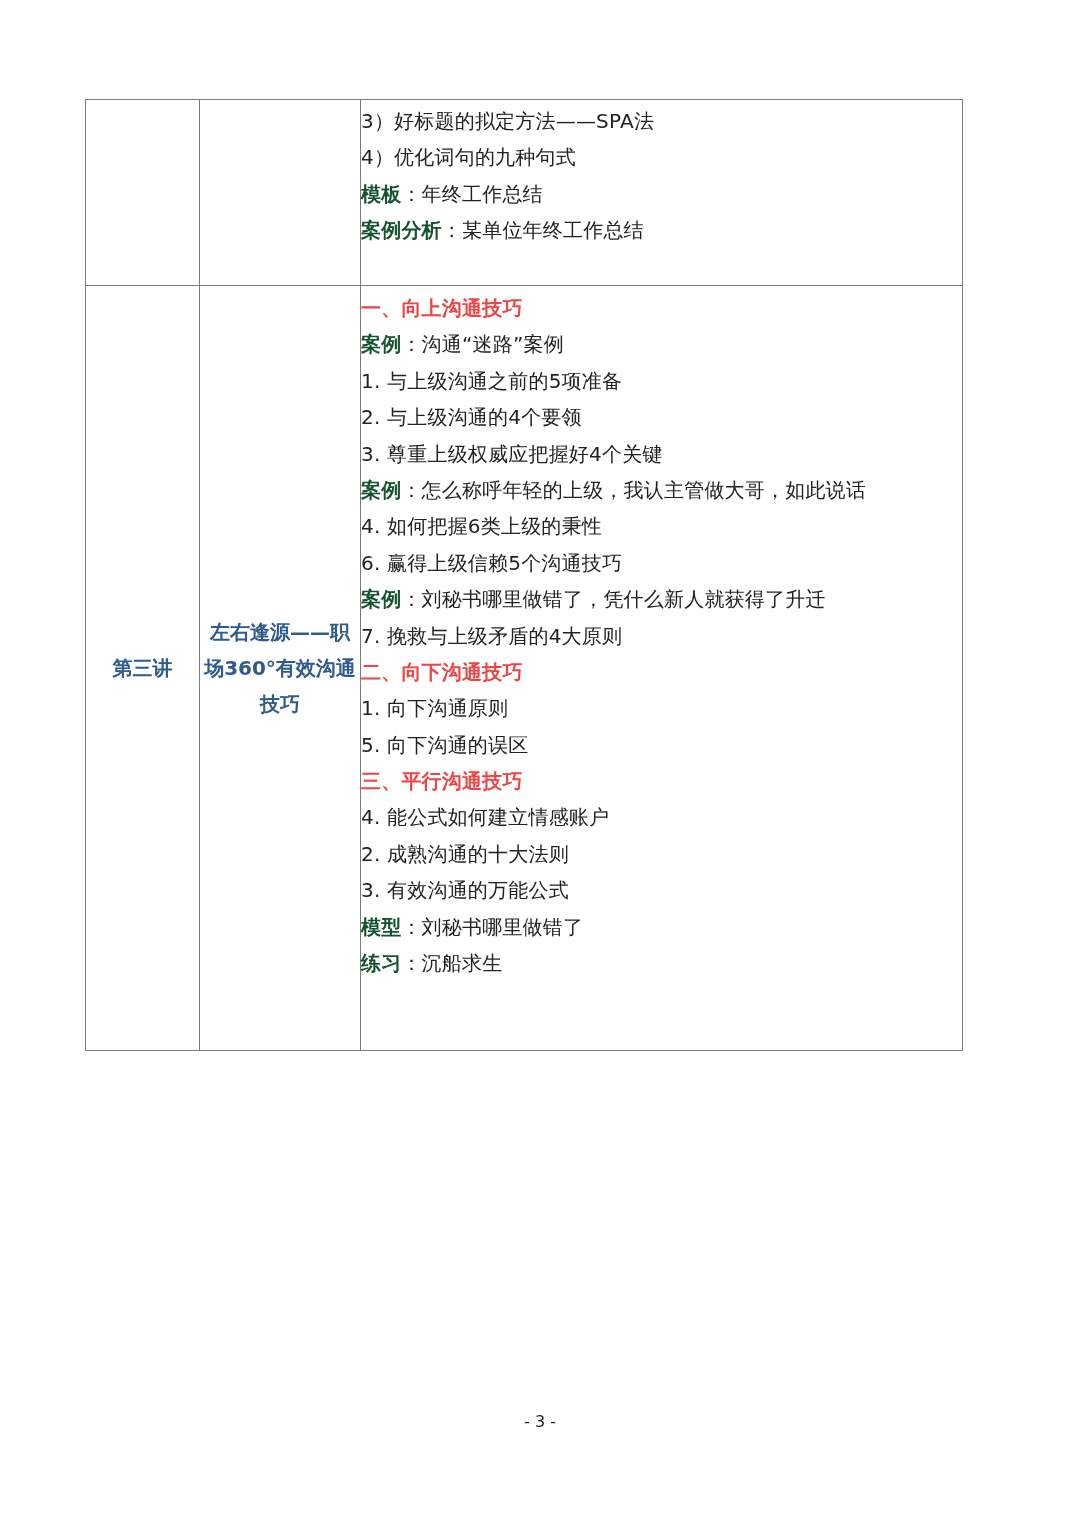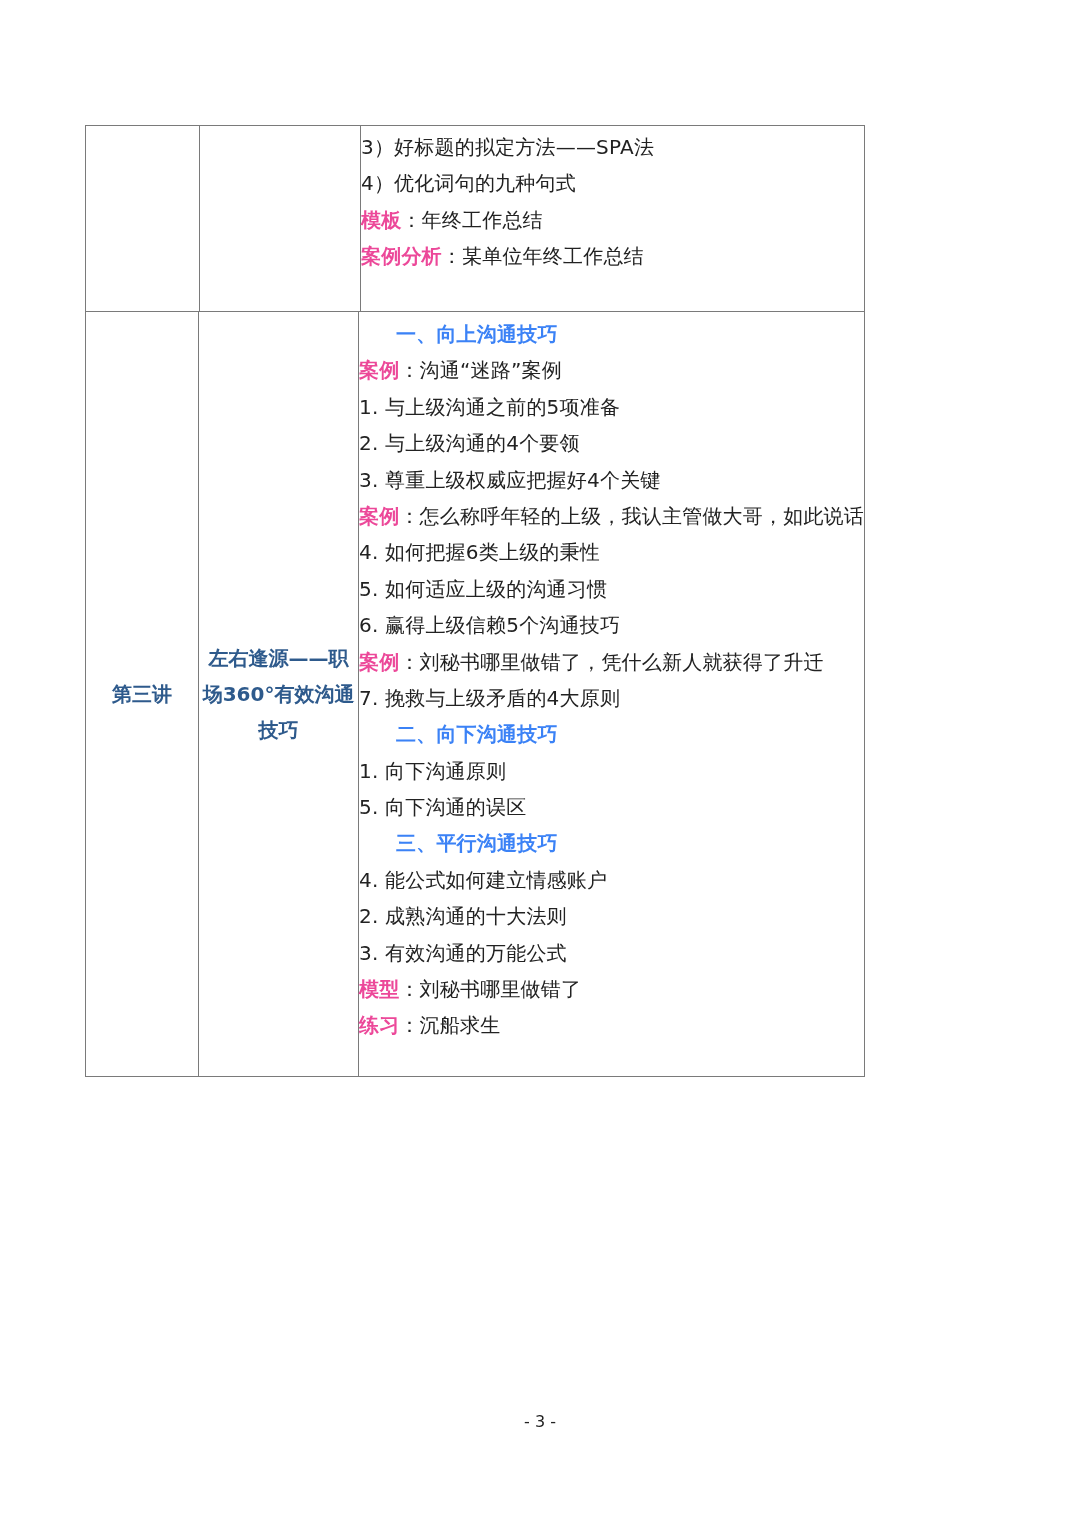--- a/index.html
+++ b/index.html
@@ -1,33 +1,33 @@
 <!DOCTYPE html>
 <html><head>
 <meta charset="utf-8">
 <style>
   html, body { margin: 0; padding: 0; background: #ffffff; }
   body { width: 1080px; height: 1528px; position: relative; overflow: hidden;
          font-family: "DejaVu Sans", "Liberation Sans", sans-serif; color: #222222; }
-  .table { position: absolute; left: 85px; top: 125px; width: 780px;
+  .table { position: absolute; left: 85px; top: 99px; width: 878px;
            border: 1.5px solid #7a7a7a; box-sizing: border-box; }
   .row { display: flex; border-bottom: 1.5px solid #7a7a7a; box-sizing: border-box; }
   .row:last-child { border-bottom: none; }
   .c1 { width: 114px; border-right: 1.5px solid #7a7a7a; box-sizing: border-box;
         display: flex; align-items: center; justify-content: center; }
   .c2 { width: 161px; border-right: 1.5px solid #7a7a7a; box-sizing: border-box;
         display: flex; align-items: center; justify-content: center; }
   .c3 { flex: 1; box-sizing: border-box; padding: 0 0 0 0; }
   .row1 { height: 186px; }
   .row1 .c3 { padding-top: 3px; }
   .row2 { height: 764px; }
   .row2 .c3 { padding-top: 4px; }
   .line { height: 36.4px; line-height: 36.4px; font-size: 20px; white-space: nowrap; letter-spacing: 0.2px; }
-  .line .lbl { font-weight: bold; color: #ec4899; }
-  .line.heading { color: #3b82f6; font-weight: bold; margin-left: 37px; }
+  .line .lbl { font-weight: bold; color: #14532d; }
+  .line.heading { color: #ef4444; font-weight: bold; }
   .lecture { color: #2e5a8c; font-size: 20px; font-weight: bold; }
   .topic { color: #2e5a8c; font-size: 20px; font-weight: bold; text-align: center; line-height: 36px; padding: 0 2px; }
   .page-num { position: absolute; top: 1412px; left: 0; width: 1080px; text-align: center;
               font-size: 16px; color: #222222; }
 </style>
 </head>
 <body>
 
 <div class="table">
   <div class="row row1">
@@ -53,21 +53,20 @@
         <span class="topic">左右逢源——职场360°有效沟通技巧</span>
       </div>
     <div class="c3">
       <div class="line heading">一、向上沟通技巧</div>
       <div class="line"><span class="lbl">案例</span><span>：沟通“迷路”案例</span></div>
       <div class="line">1. 与上级沟通之前的5项准备</div>
       <div class="line">2. 与上级沟通的4个要领</div>
       <div class="line">3. 尊重上级权威应把握好4个关键</div>
       <div class="line"><span class="lbl">案例</span><span>：怎么称呼年轻的上级，我认主管做大哥，如此说话</span></div>
       <div class="line">4. 如何把握6类上级的秉性</div>
-      <div class="line">5. 如何适应上级的沟通习惯</div>
       <div class="line">6. 赢得上级信赖5个沟通技巧</div>
       <div class="line"><span class="lbl">案例</span><span>：刘秘书哪里做错了，凭什么新人就获得了升迁</span></div>
       <div class="line">7. 挽救与上级矛盾的4大原则</div>
       <div class="line heading">二、向下沟通技巧</div>
       <div class="line">1. 向下沟通原则</div>
       <div class="line">5. 向下沟通的误区</div>
       <div class="line heading">三、平行沟通技巧</div>
       <div class="line">4. 能公式如何建立情感账户</div>
       <div class="line">2. 成熟沟通的十大法则</div>
       <div class="line">3. 有效沟通的万能公式</div>

